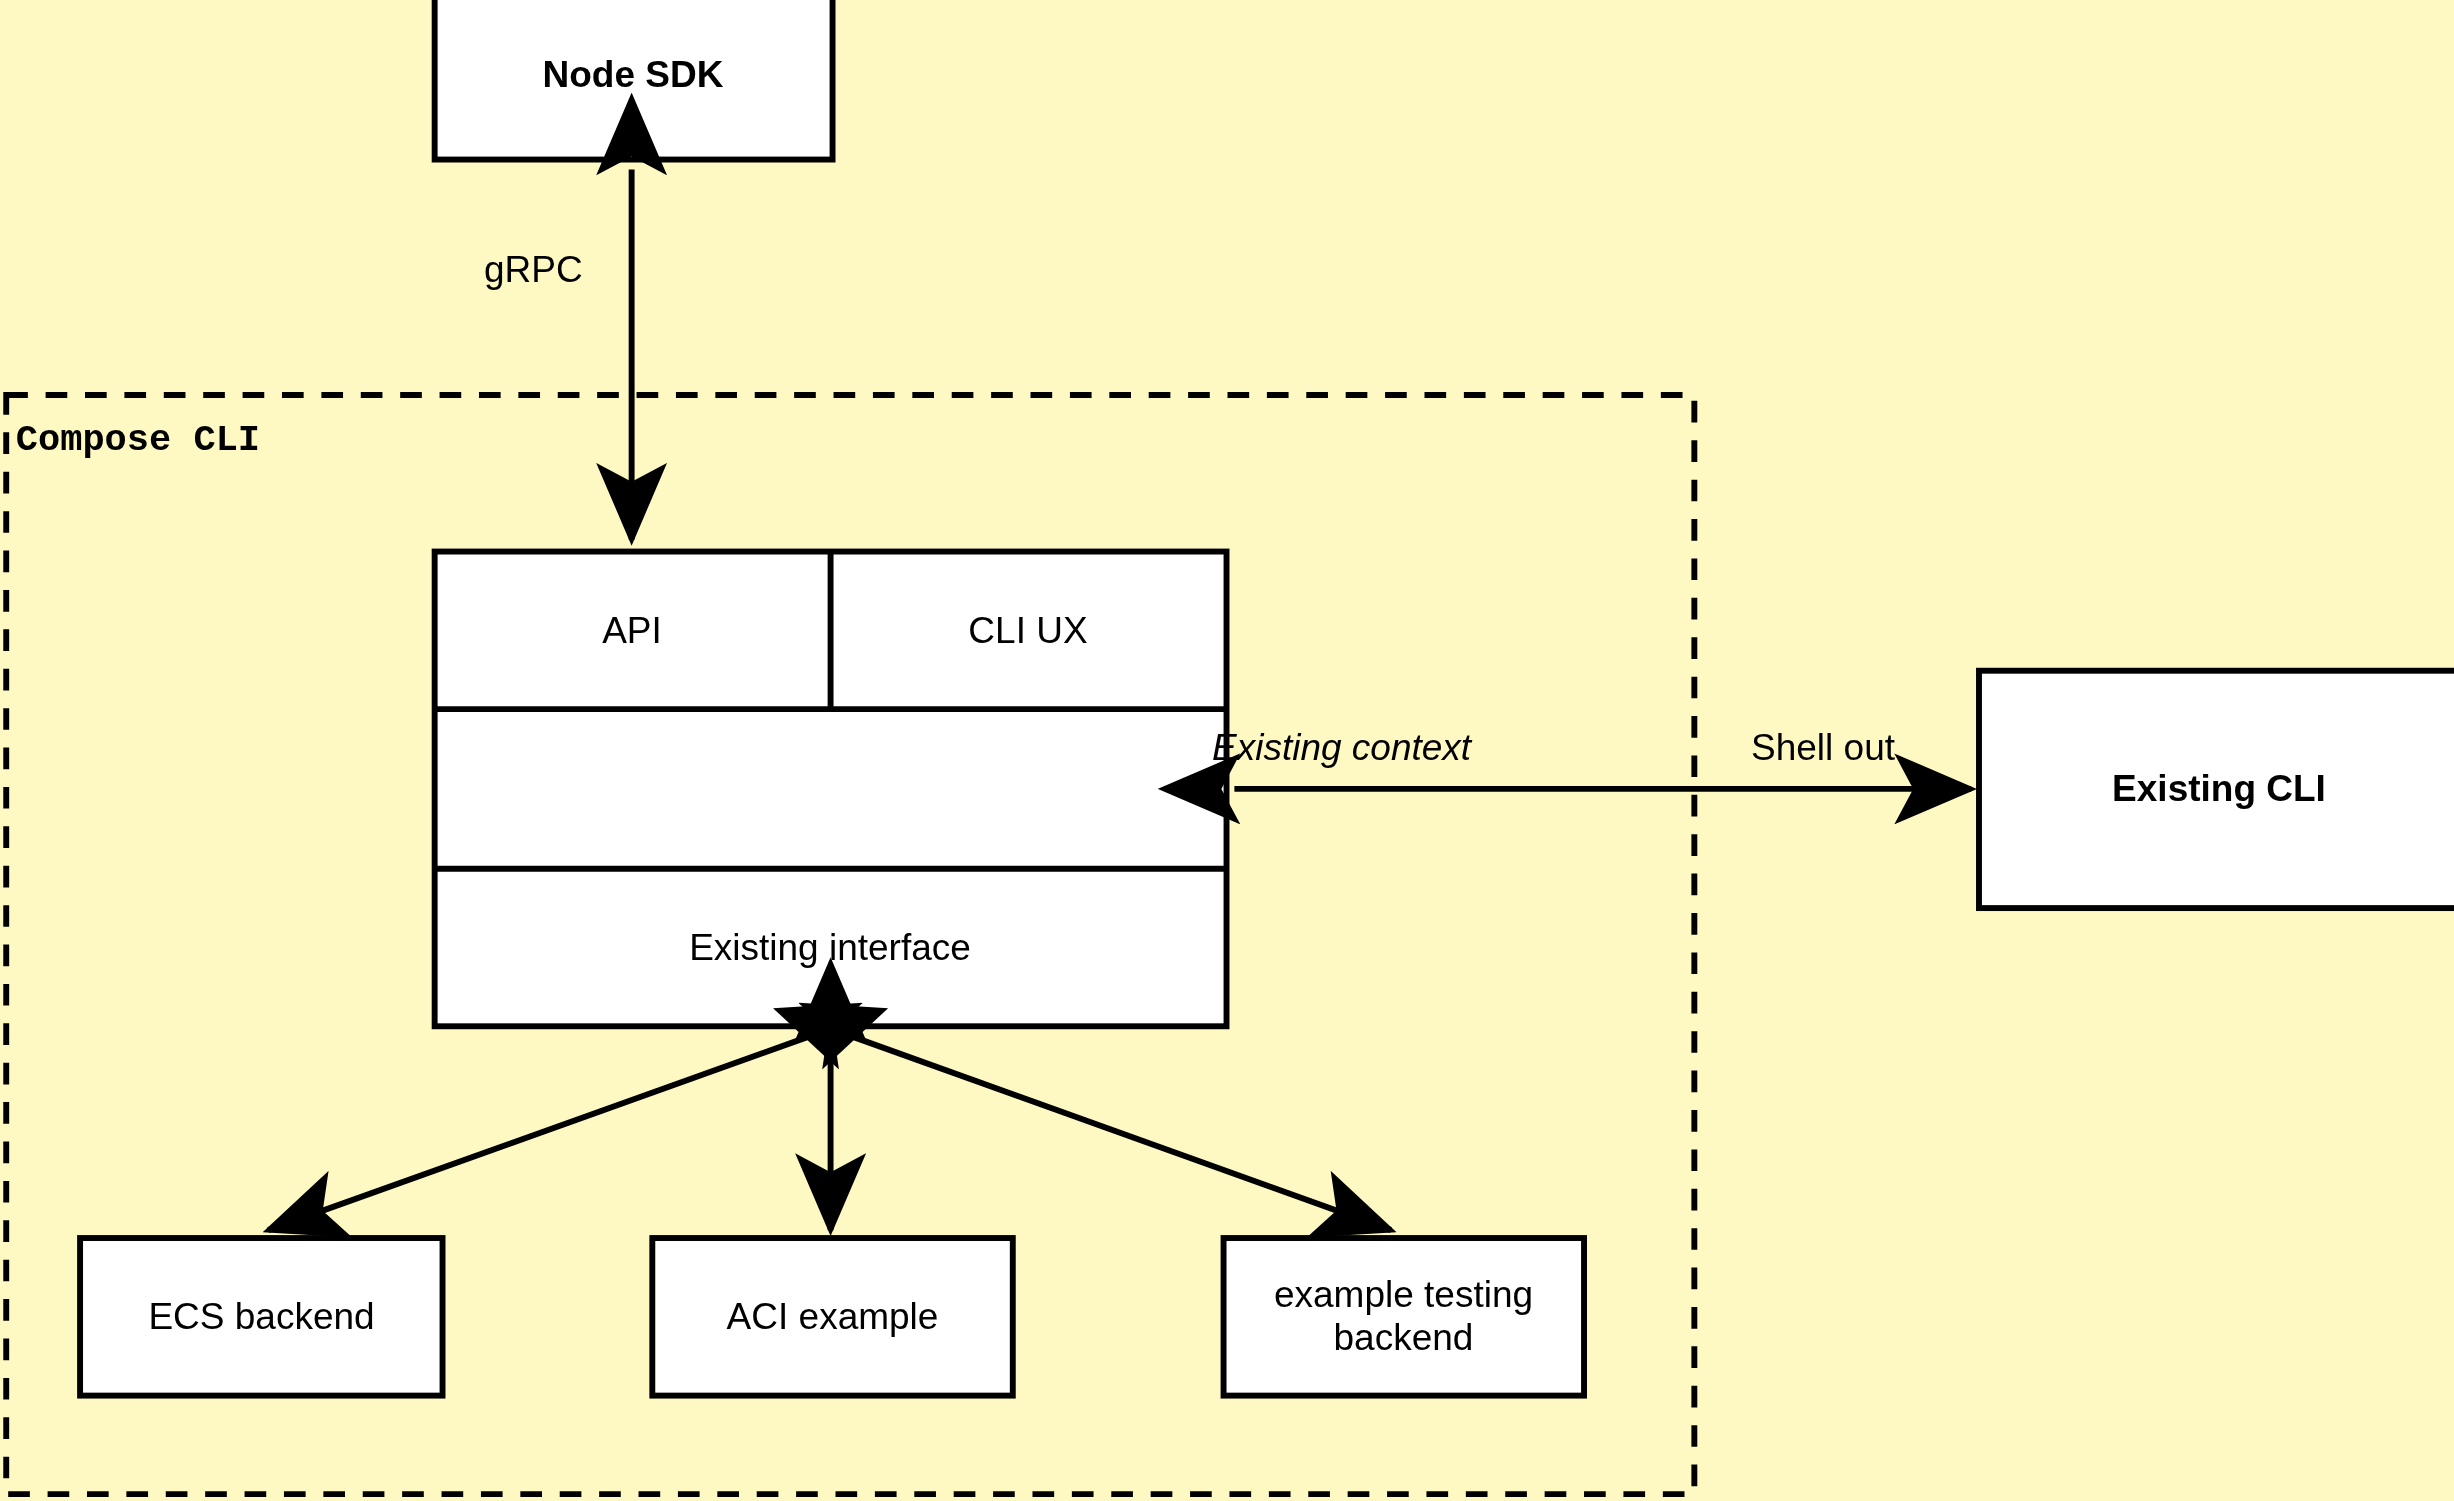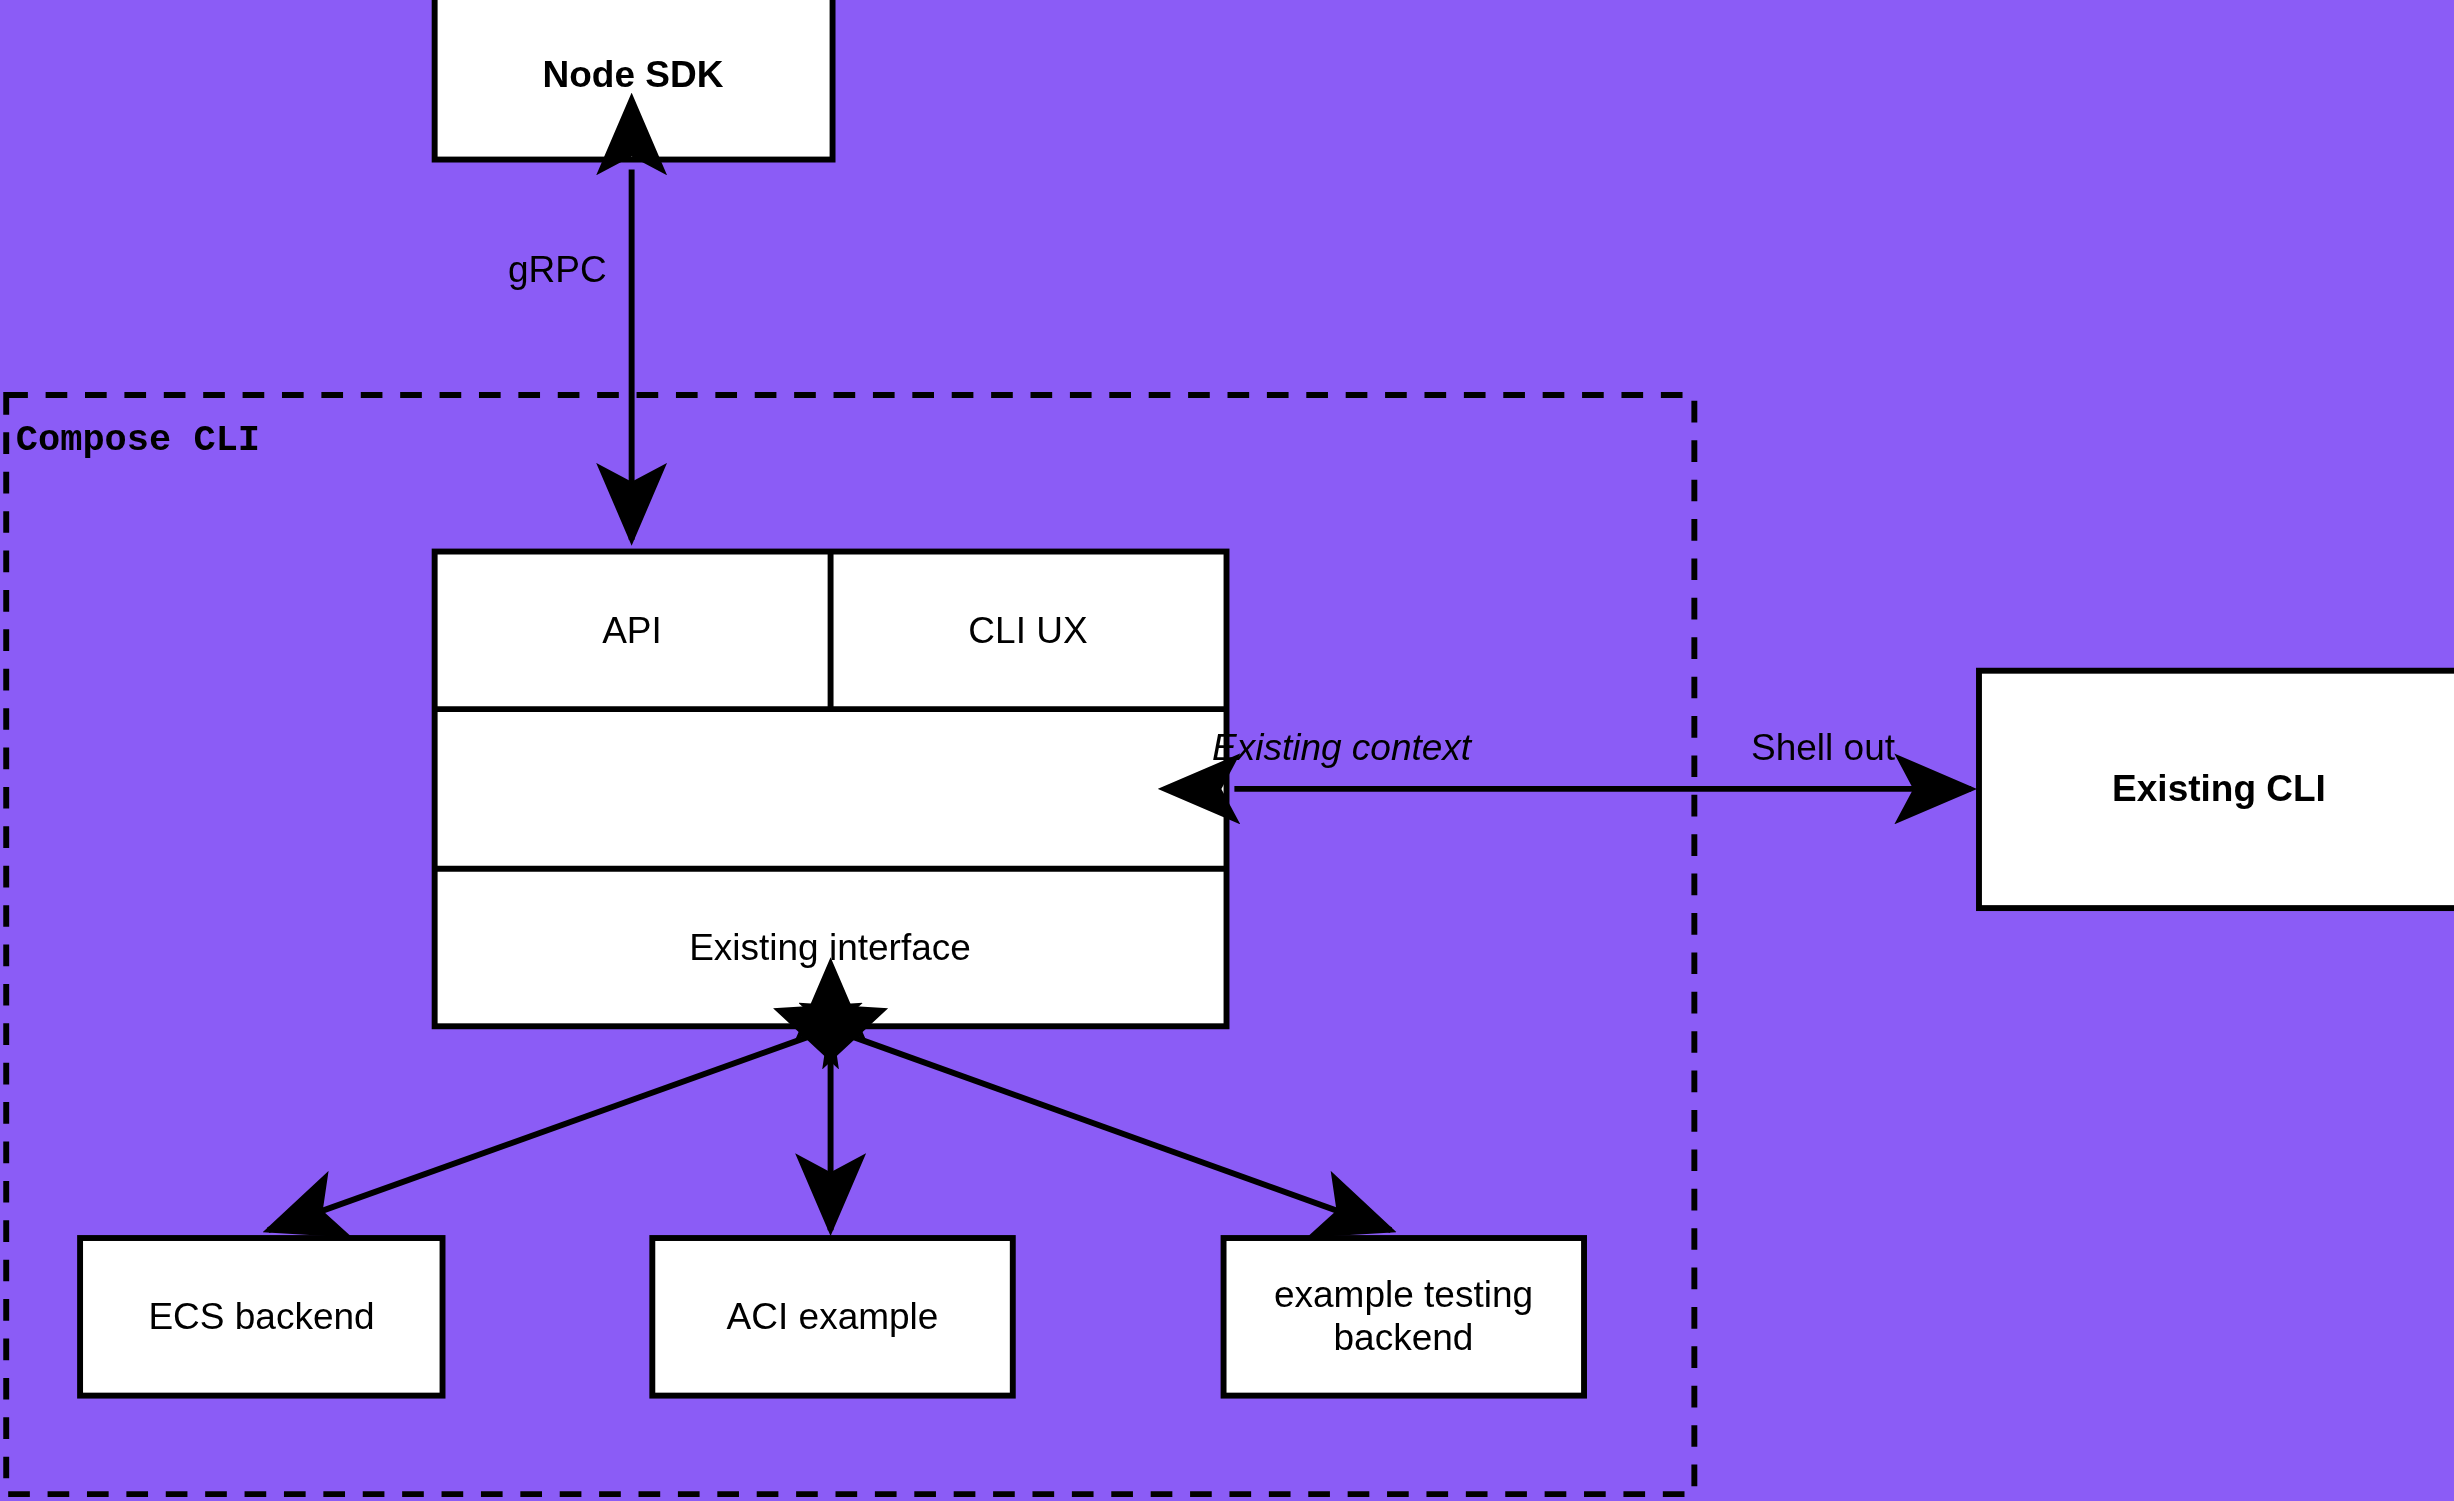--- a/index.html
+++ b/index.html
@@ -4,21 +4,21 @@
 <style>
   html, body {
     margin: 0;
     padding: 0;
     background: #ffffff;
   }
   #canvas {
     position: relative;
     width: 2455px;
     height: 1501px;
-    background: #8b5cf6;
+    background: #fef9c3;
     overflow: hidden;
     font-family: "Liberation Sans", sans-serif;
   }
   #diagram-svg {
     position: absolute;
     left: 0;
     top: 0;
     width: 2455px;
     height: 1501px;
   }
@@ -91,21 +91,21 @@
 
     <line x1="828" y1="1050" x2="272" y2="1249" stroke="#000000" stroke-width="6" marker-start="url(#arrowFilledStart)" marker-end="url(#arrowFilled)"></line>
     <line x1="843" y1="1050" x2="843" y2="1249" stroke="#000000" stroke-width="6" marker-start="url(#arrowFilledStart)" marker-end="url(#arrowFilled)"></line>
     <line x1="858" y1="1050" x2="1412" y2="1249" stroke="#000000" stroke-width="6" marker-start="url(#arrowFilledStart)" marker-end="url(#arrowFilled)"></line>
   </svg>
 
   <div class="node-label bold" style="left:434px; top:-7.9px; width:398px; height:167px;">Node SDK</div>
 
   <div class="group-label" style="left:15.8px; top:419px;">Compose CLI</div>
 
-  <div class="edge-label" style="left:508px; top:249px;">gRPC</div>
+  <div class="edge-label" style="left:484px; top:249px;">gRPC</div>
 
   <div class="node-label" style="left:434px; top:552px; width:396px; height:158px;">API</div>
 
   <div class="node-label" style="left:830px; top:552px; width:396px; height:158px;">CLI UX</div>
 
 
   <div class="node-label" style="left:434px; top:869px; width:792px; height:158px;">Existing interface</div>
 
   <div class="edge-label" style="left:1212px; top:727px;font-style:italic;">Existing context</div>
 

